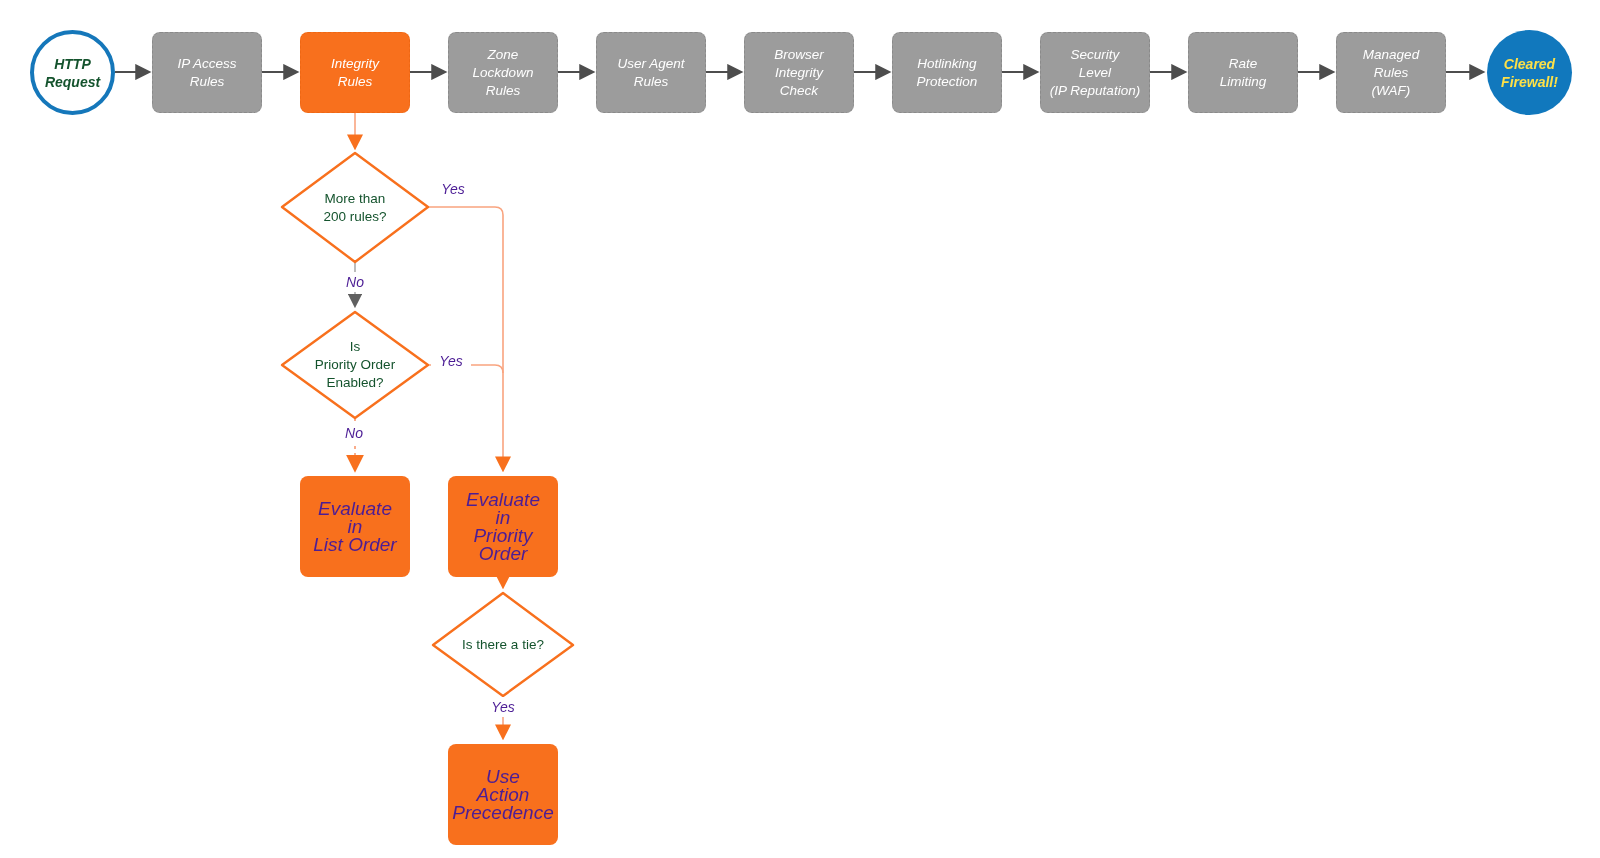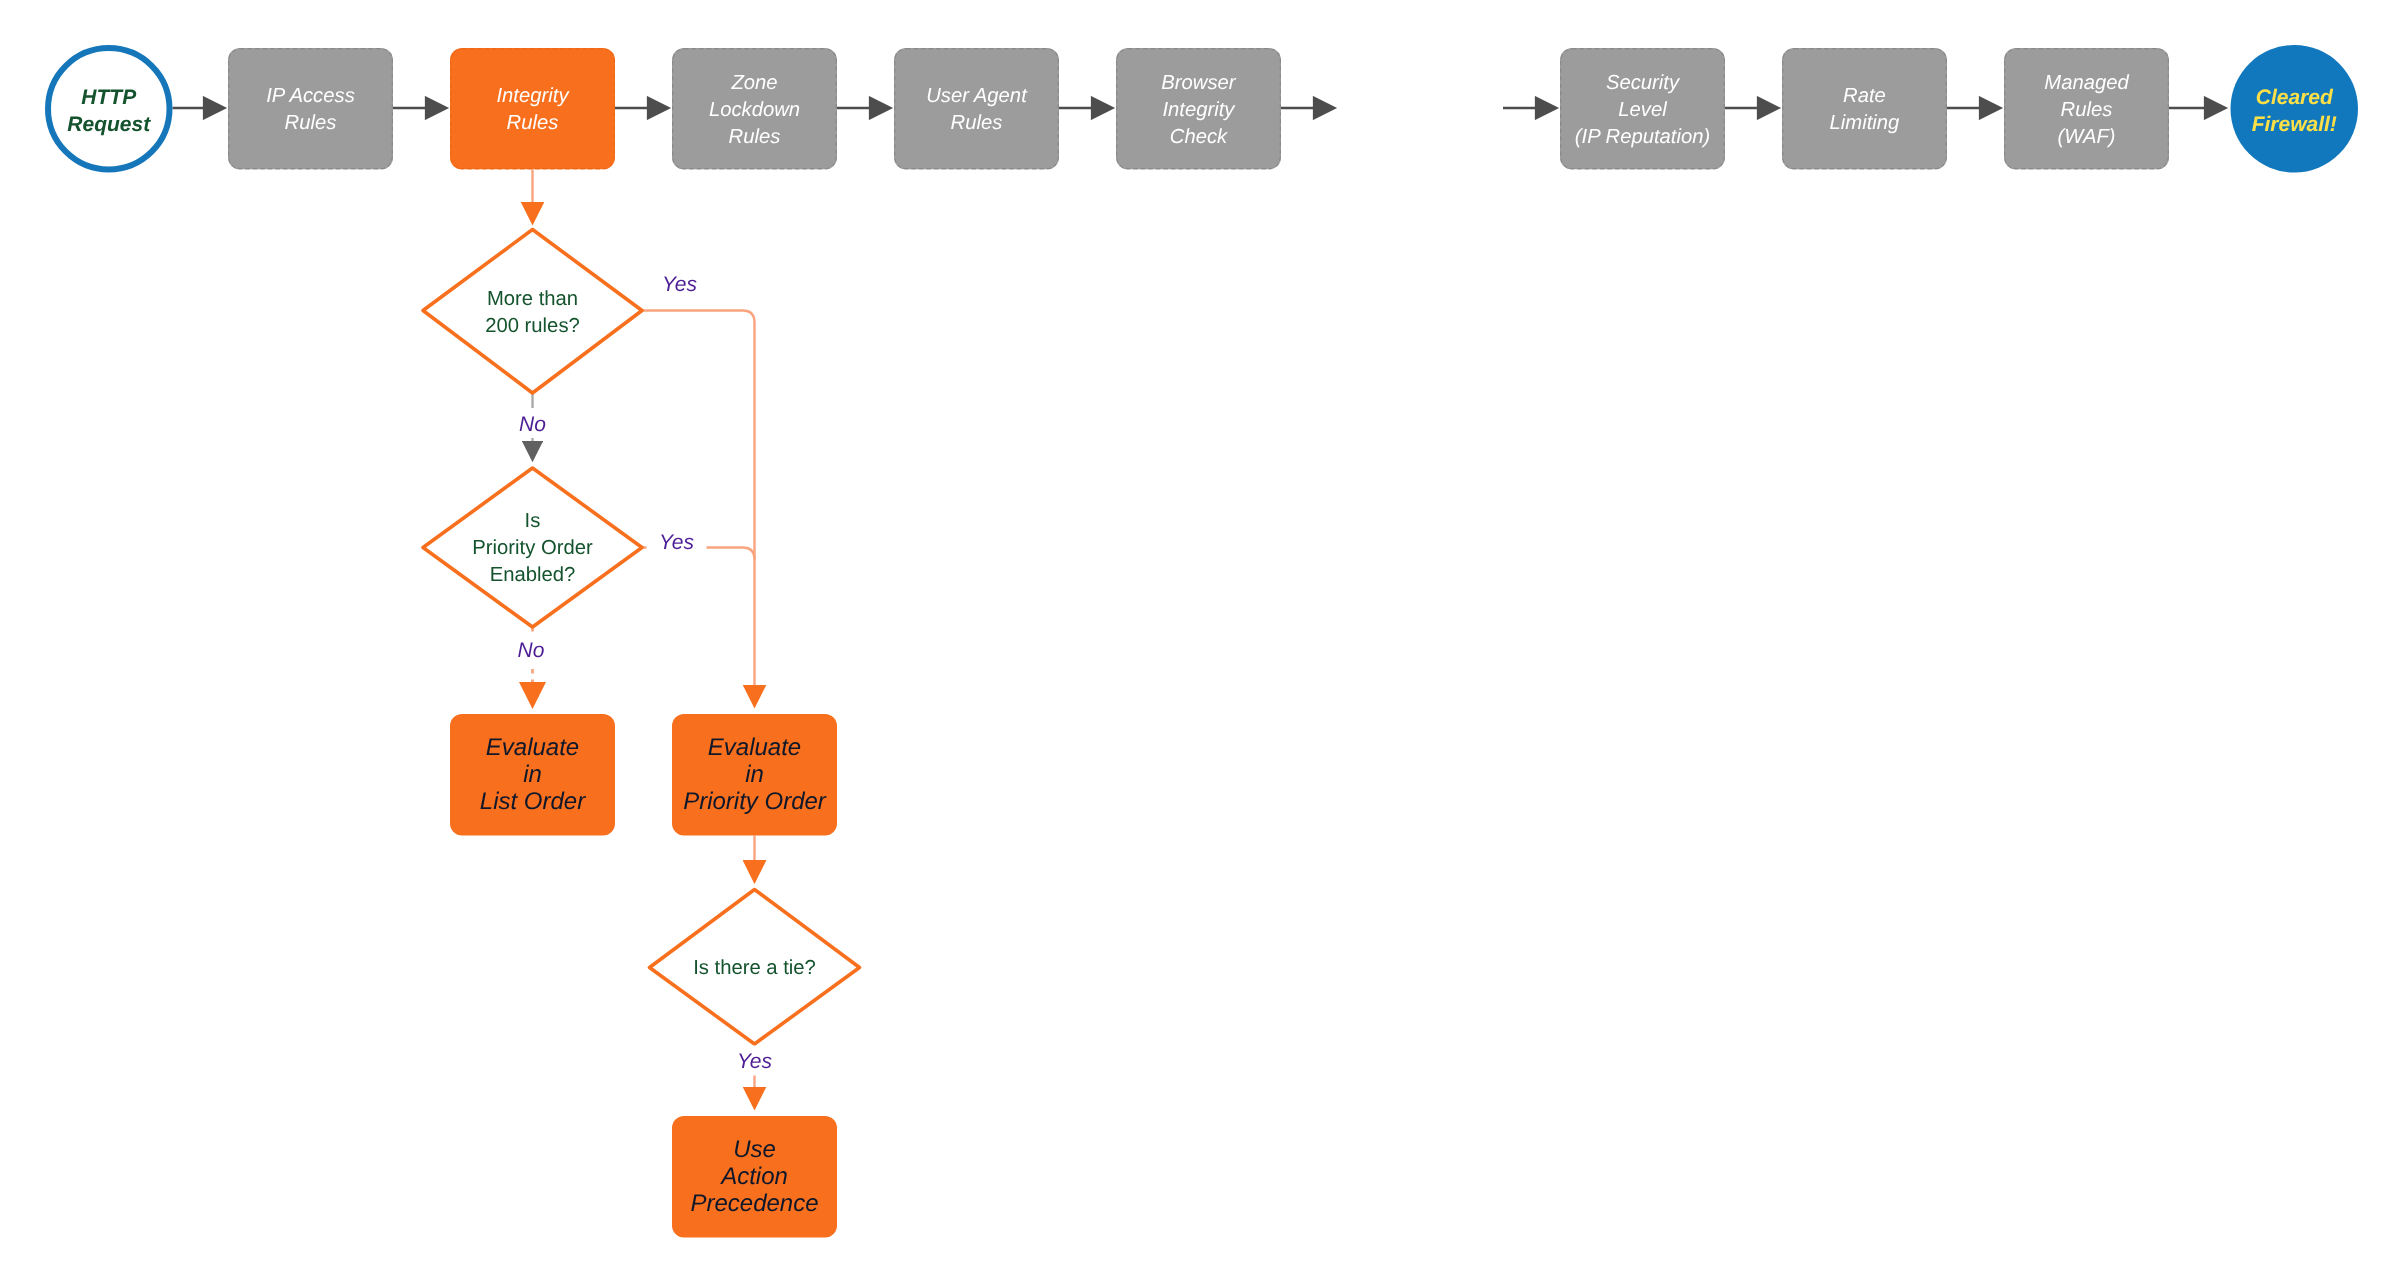--- a/index.html
+++ b/index.html
@@ -10,22 +10,22 @@
   .wires{position:absolute;left:0;top:0;width:1600px;height:858px;}
   .node{position:absolute;display:flex;align-items:center;justify-content:center;
         text-align:center;white-space:pre-line;box-sizing:border-box;}
   .stage{
     width:110px;height:81px;top:32px;border-radius:8px;
     background:#9c9c9c;border:1px dashed #8a8a8a;
     color:#ffffff;font-style:italic;font-size:13.5px;line-height:18px;
   }
   .stage--active{background:#f8701d;border:1px dashed #ee6714;}
   .action{
-    width:110px;height:81px;border-radius:8px;background:#f8701d;
-    color:#0f172a;font-style:italic;font-size:16px;line-height:18px;
+    width:110px;height:101px;border-radius:8px;background:#f8701d;
+    color:#4c1d95;font-style:italic;font-size:19px;line-height:18px;
   }
   .terminal{
     width:85px;height:85px;border-radius:50%;
     font-weight:bold;font-style:italic;font-size:14px;line-height:18px;
   }
   .terminal--start{left:30px;top:30px;background:#ffffff;border:4px solid #1577ba;color:#14532d;}
   .terminal--end{left:1487px;top:30px;background:#1178bd;color:#fde047;}
   .decision-label{
     color:#14532d;font-size:13.5px;line-height:18px;font-style:normal;
   }
@@ -93,20 +93,22 @@
   <div class="node stage stage--active" style="left:300px">Integrity
 Rules</div>
   <div class="node stage" style="left:448px">Zone
 Lockdown
 Rules</div>
   <div class="node stage" style="left:596px">User Agent
 Rules</div>
   <div class="node stage" style="left:744px">Browser
 Integrity
 Check</div>
+  <div class="node stage" style="left:892px">Hotlinking
+Protection</div>
   <div class="node stage" style="left:1040px">Security
 Level
 (IP Reputation)</div>
   <div class="node stage" style="left:1188px">Rate
 Limiting</div>
   <div class="node stage" style="left:1336px">Managed
 Rules
 (WAF)</div>
 
   <div class="node decision-label" style="left:282px;top:153px;width:146px;height:109px">More than

